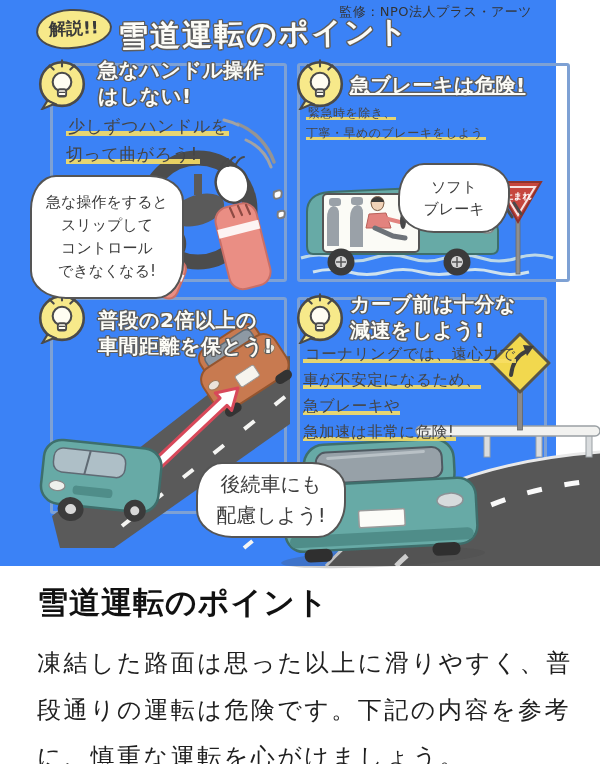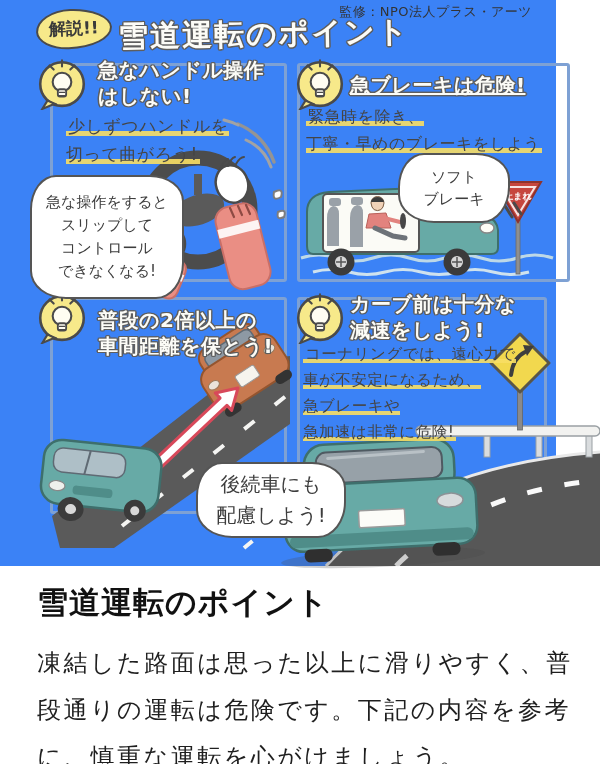--- a/index.html
+++ b/index.html
@@ -102,21 +102,21 @@
     <div class="abs frame" style="left:297px; top:63px; width:273px; height:219px;"></div>
     <svg class="abs icon-bulb" style="left:292px; top:54px;" viewBox="0 0 54 54">
       <circle cx="27" cy="29" r="21" fill="#f7e98a" stroke="#4a4a4a" stroke-width="2.5"></circle>
       <path d="M13 45 L8 53 L20 48 Z" fill="#f7e98a" stroke="#4a4a4a" stroke-width="2"></path>
       <path d="M15 11 l4 4 M27 6 l0 6 M39 11 l-4 4" stroke="#4a4a4a" stroke-width="2" stroke-linecap="round"></path>
       <circle cx="27" cy="27" r="9" fill="#fffdf2" stroke="#4a4a4a" stroke-width="2"></circle>
       <rect x="23" y="34" width="8" height="7" rx="2" fill="#fffdf2" stroke="#4a4a4a" stroke-width="1.8"></rect>
       <path d="M24 37 h6 M24 40 h6" stroke="#4a4a4a" stroke-width="1"></path>
     </svg>
     <div class="abs p-title outline" style="left:350px; top:72px;text-decoration:underline;">急ブレーキは危険!</div>
-    <div class="abs tip pre" style="left:306px; top:104px; font-size:16px;"><span class="hl pre">緊急時を除き、
+    <div class="abs tip pre" style="left:306px; top:104px; font-size:12px;"><span class="hl pre">緊急時を除き、
 丁寧・早めのブレーキをしよう</span></div>
 
     <svg class="abs art" style="left:299px; top:178px;" width="269" height="102" viewBox="0 0 269 102">
       <path d="M2 80 q18 -6 36 0 t36 0 t36 0 t36 0 t36 0 t36 0 t36 0" stroke="#bdd8e7" stroke-width="3" fill="none"></path>
       <path d="M14 94 q18 -5 36 0 t36 0 t36 0 t36 0 t36 0 t36 0" stroke="#cfe2ee" stroke-width="3" fill="none"></path>
       <g>
         <rect x="217" y="40" width="4" height="56" fill="#8f8f8f" stroke="#6a6a6a" stroke-width="0.8"></rect>
         <path d="M196 4 L242 4 L219 44 Z" fill="#c6463e" stroke="#8e332d" stroke-width="2"></path>
         <path d="M202 9 L236 9 L219 37 Z" fill="none" stroke="#ffffff" stroke-width="2" opacity="0.85"></path>
         <text x="219" y="21" font-size="9" font-weight="bold" fill="#ffffff" text-anchor="middle">止まれ</text>
@@ -137,21 +137,21 @@
         <circle cx="158" cy="84" r="13.5" fill="#3b3b3b"></circle>
         <circle cx="158" cy="84" r="6" fill="#d8d8d8"></circle>
         <path d="M158 79 v10 M153 84 h10" stroke="#555" stroke-width="1.5"></path>
         <circle cx="42" cy="84" r="13.5" fill="#3b3b3b"></circle>
         <circle cx="42" cy="84" r="6" fill="#d8d8d8"></circle>
         <path d="M42 79 v10 M37 84 h10" stroke="#555" stroke-width="1.5"></path>
         <ellipse cx="188" cy="50" rx="7" ry="5" fill="#fdfdf6" stroke="#888" stroke-width="1.5"></ellipse>
         <path d="M206 28 l7 11 M215 25 l7 11" stroke="#4a4a4a" stroke-width="3" stroke-linecap="round"></path>
       </g>
     </svg>
-    <div class="abs bubble pre" style="left:398px; top:153px; width:112px; height:70px; font-size:15px; line-height:1.5;text-align:center;">ソフト
+    <div class="abs bubble pre" style="left:398px; top:163px; width:112px; height:70px; font-size:15px; line-height:1.5;text-align:center;">ソフト
 ブレーキ</div>
 
     <div class="abs frame" style="left:50px; top:297px; width:237px; height:217px;"></div>
     <svg class="abs icon-bulb" style="left:34px; top:288px;" viewBox="0 0 54 54">
       <circle cx="27" cy="29" r="21" fill="#f7e98a" stroke="#4a4a4a" stroke-width="2.5"></circle>
       <path d="M13 45 L8 53 L20 48 Z" fill="#f7e98a" stroke="#4a4a4a" stroke-width="2"></path>
       <path d="M15 11 l4 4 M27 6 l0 6 M39 11 l-4 4" stroke="#4a4a4a" stroke-width="2" stroke-linecap="round"></path>
       <circle cx="27" cy="27" r="9" fill="#fffdf2" stroke="#4a4a4a" stroke-width="2"></circle>
       <rect x="23" y="34" width="8" height="7" rx="2" fill="#fffdf2" stroke="#4a4a4a" stroke-width="1.8"></rect>
       <path d="M24 37 h6 M24 40 h6" stroke="#4a4a4a" stroke-width="1"></path>

